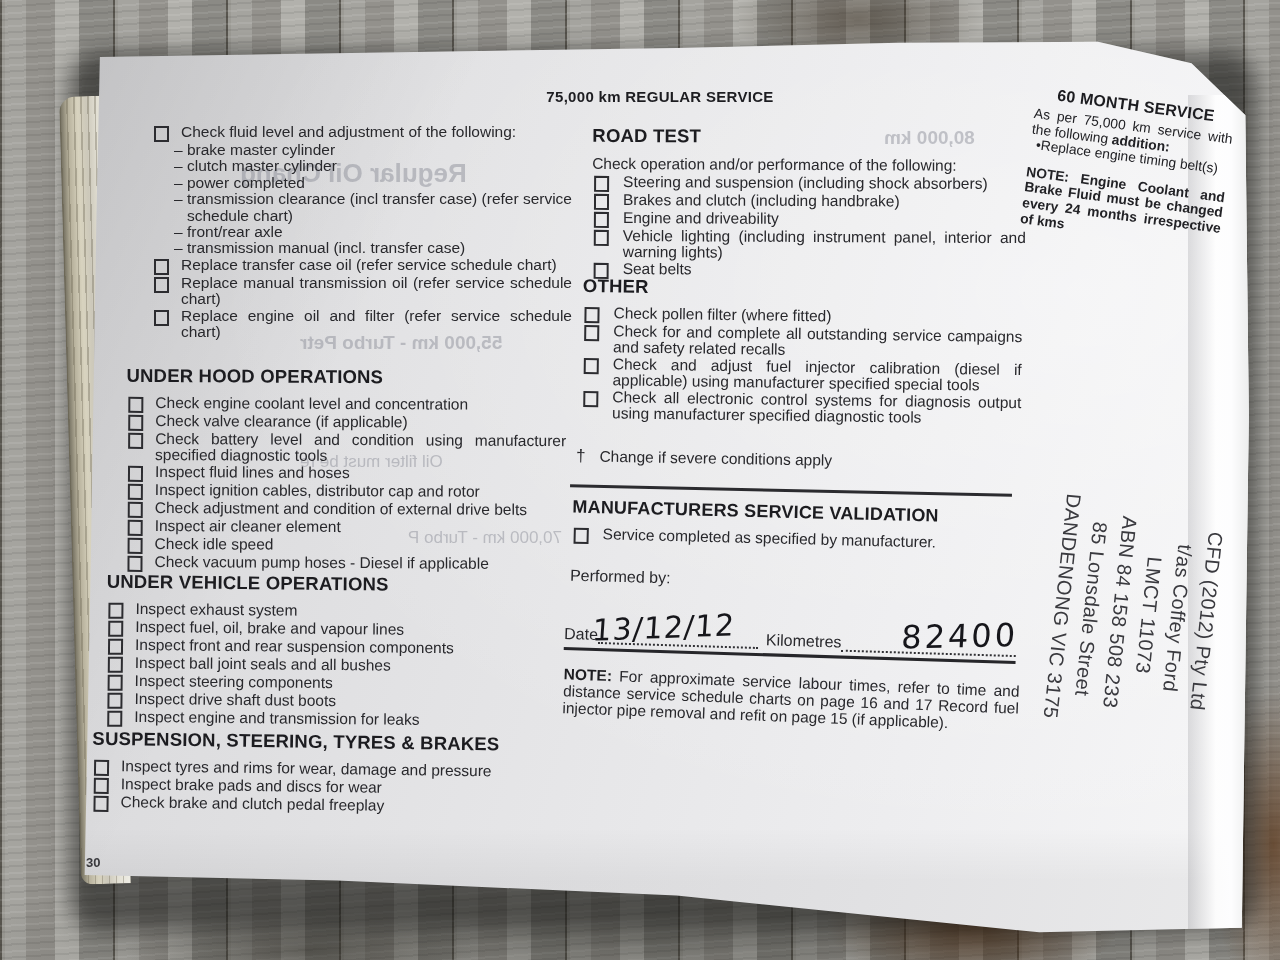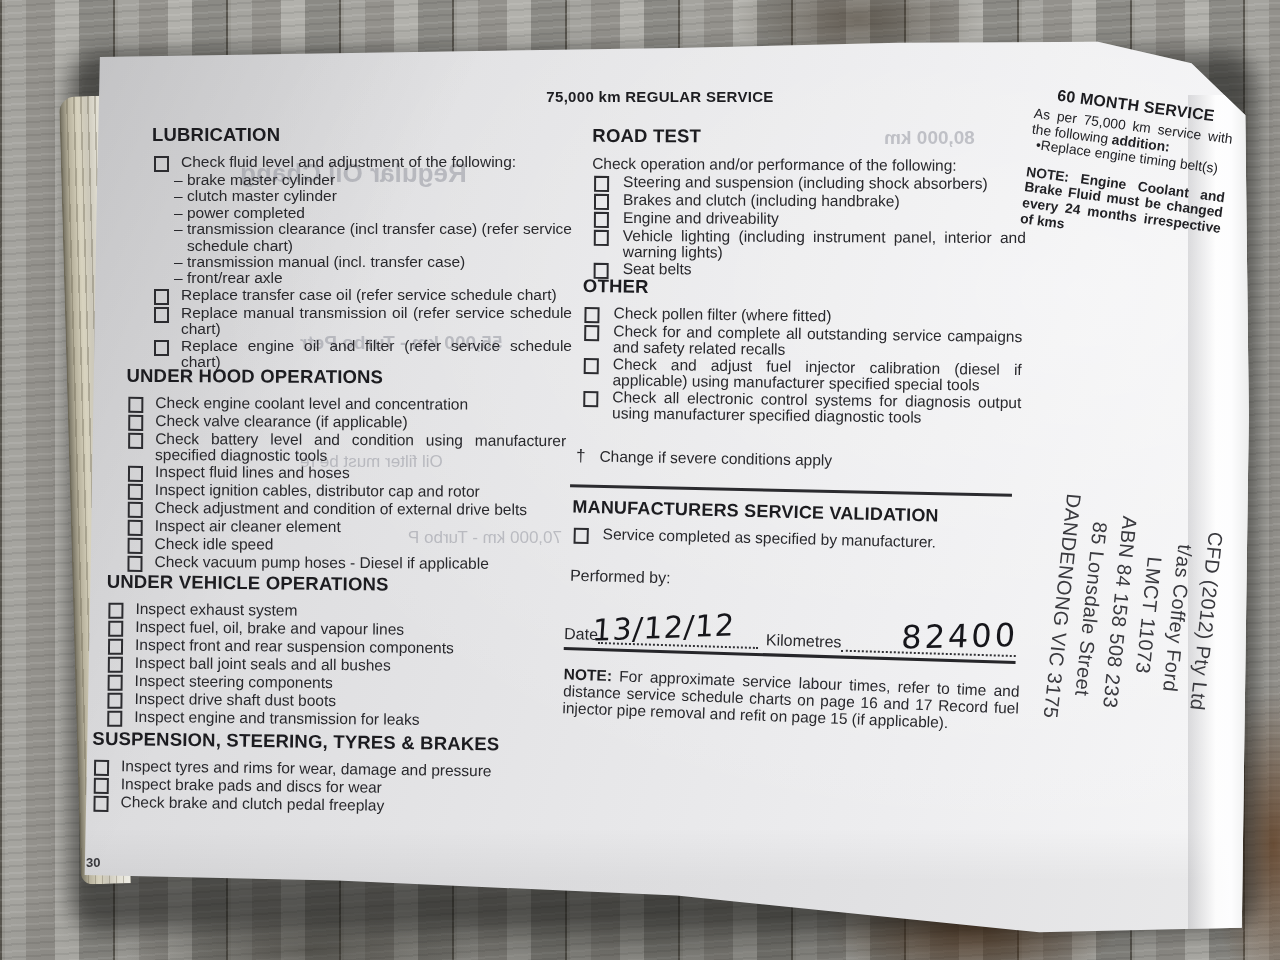--- a/index.html
+++ b/index.html
@@ -111,42 +111,41 @@
   <div class="ghost b" style="left:160px;top:118px;font-size:26px;">Regular Oil Chang</div>
   <div class="ghost b" style="left:220px;top:292px;font-size:19px;">55,000 km - Turbo Petr</div>
   <div class="ghost" style="left:220px;top:412px;font-size:17px;">Oil filter must be re</div>
   <div class="ghost b" style="left:804px;top:87px;font-size:19px;">80,000 km</div>
   <div class="ghost" style="left:328px;top:488px;font-size:17px;">70,000 km - Turbo P</div>
 
   <div class="content">
     <div class="title">75,000 km REGULAR SERVICE</div>
 
     <div class="sec" style="left:72px;top:84px;width:420px;">
-      <h2>LUBRICATION</h2>
       <div class="it">
         <span class="bx"></span>
         <span class="tx">Check fluid level and adjustment of the following:</span>
       </div>
       <div class="dash">
           <span class="tx">brake master cylinder</span>
         </div>
       <div class="dash">
           <span class="tx">clutch master cylinder</span>
         </div>
       <div class="dash">
           <span class="tx">power completed</span>
         </div>
       <div class="dash">
           <span class="tx">transmission clearance (incl transfer case) (refer service schedule chart)</span>
         </div>
       <div class="dash">
+          <span class="tx">front/rear axle</span>
+        </div>
+      <div class="dash">
           <span class="tx">transmission manual (incl. transfer case)</span>
-        </div>
-      <div class="dash">
-          <span class="tx">front/rear axle</span>
         </div>
       <div class="it">
           <span class="bx"></span>
           <span class="tx">Replace transfer case oil (refer service schedule chart)</span>
         </div>
       <div class="it">
           <span class="bx"></span>
           <span class="tx">Replace manual transmission oil (refer service schedule chart)</span>
         </div>
       <div class="it">

